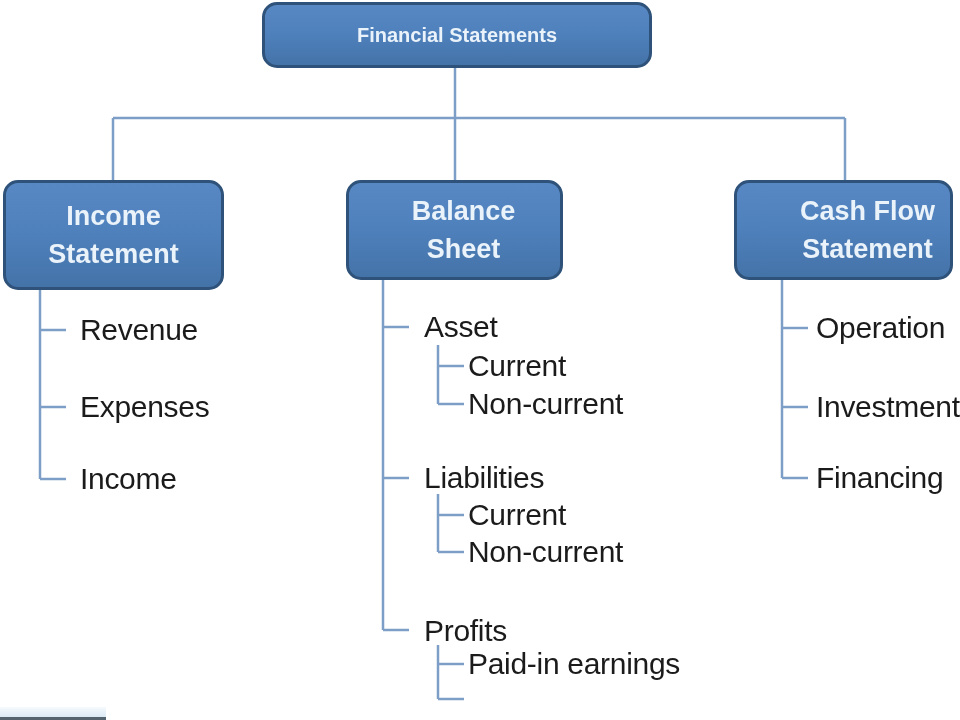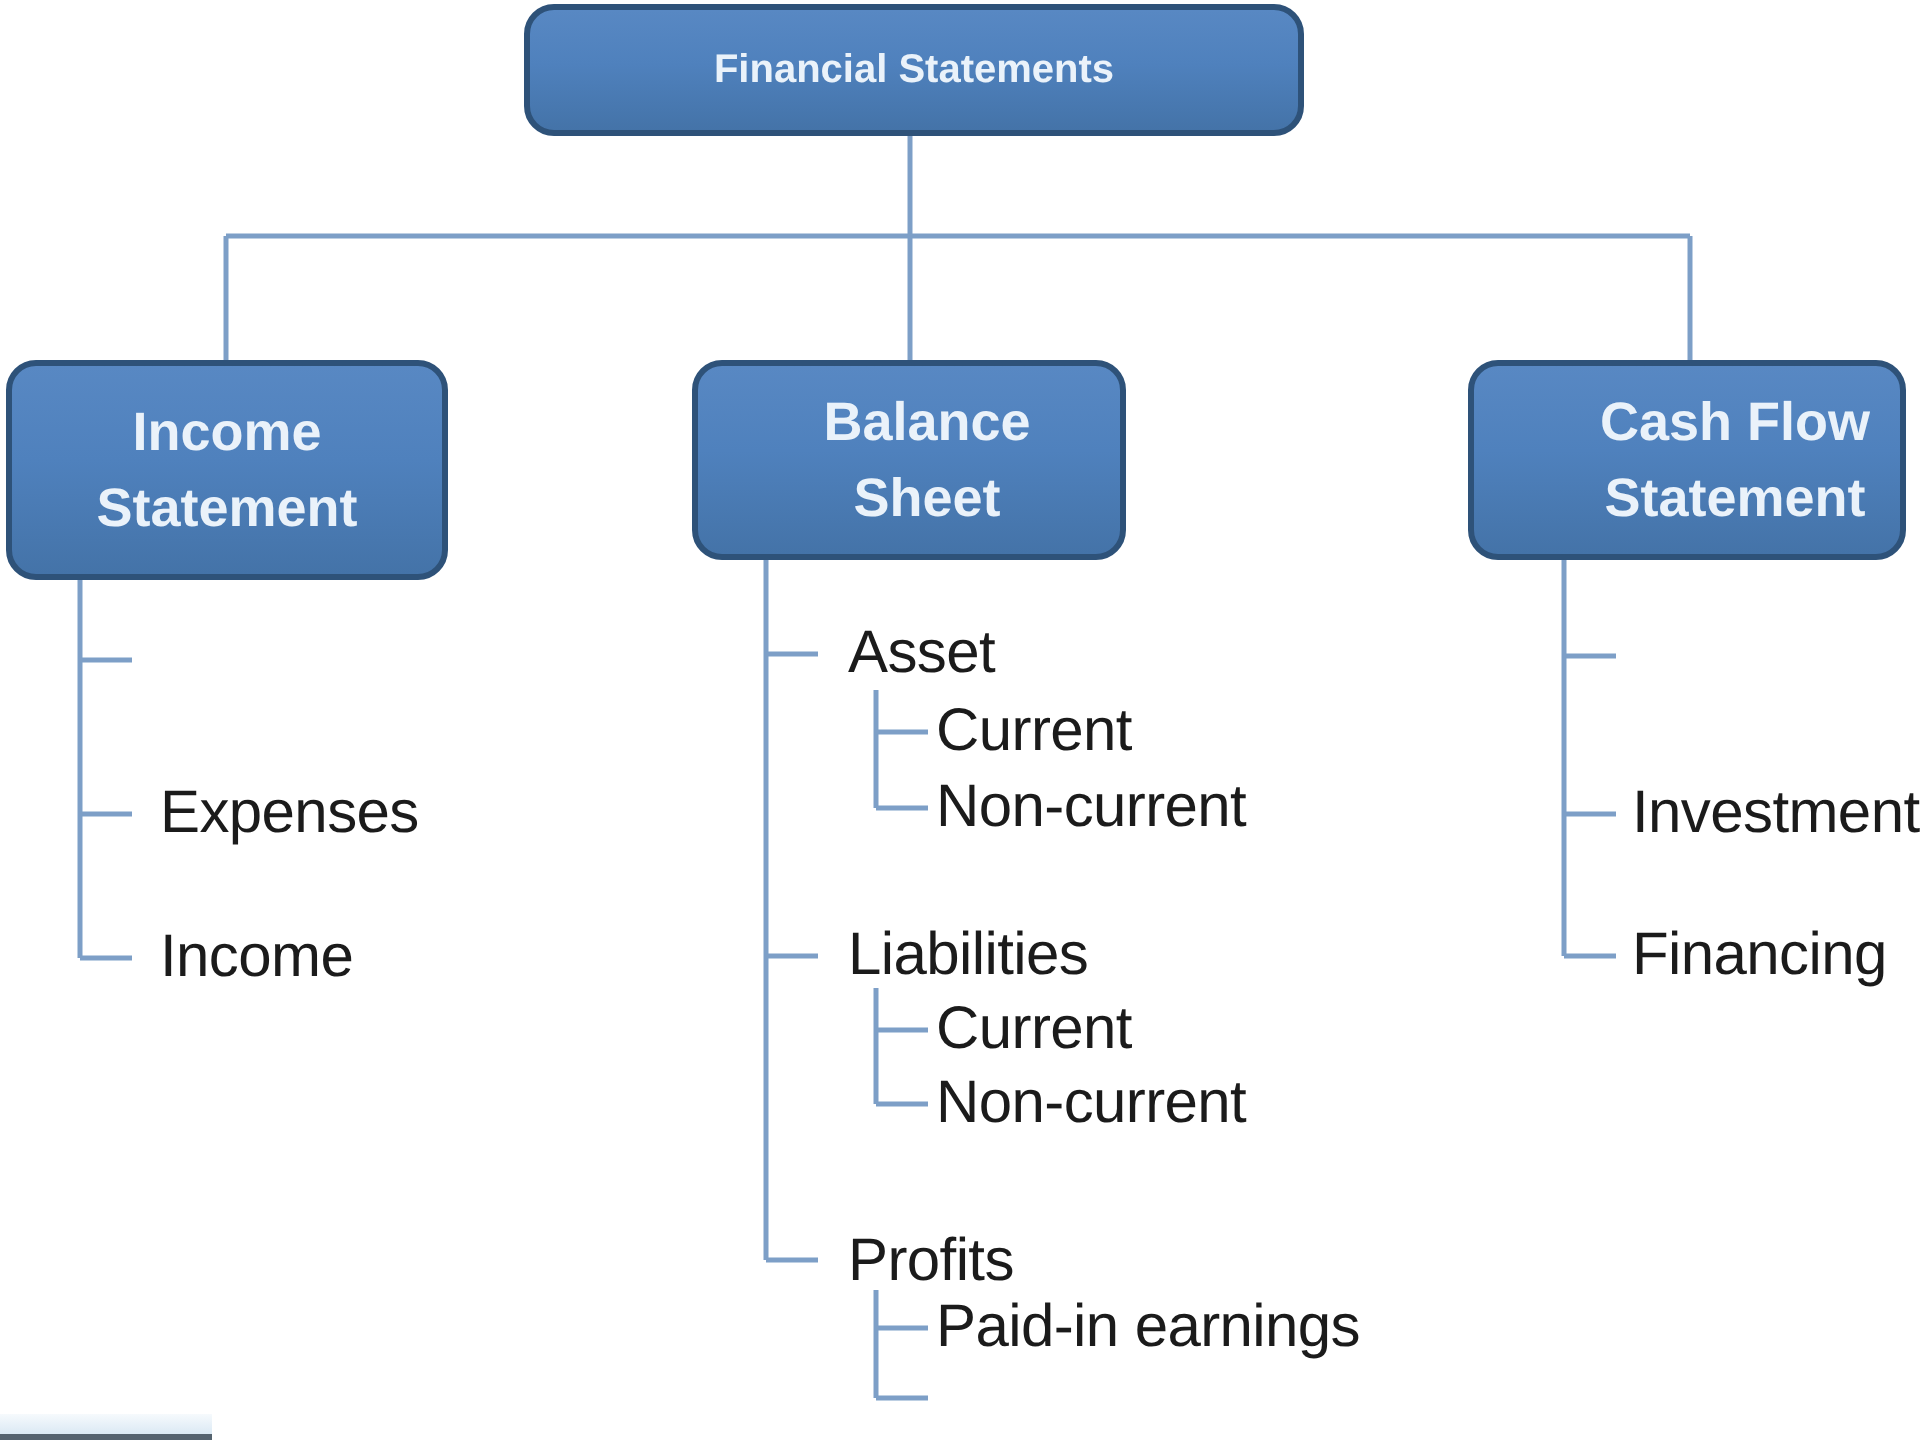--- a/index.html
+++ b/index.html
@@ -108,32 +108,34 @@
   <div class="node child" style="left:346px; top:180px; width:217px; height:100px;padding-left:18px;">
     <span>Balance</span>
     <span>Sheet</span>
   </div>
 
   <div class="node child" style="left:734px; top:180px; width:219px; height:100px;padding-left:48px;">
     <span>Cash Flow</span>
     <span>Statement</span>
   </div>
 
+  <div class="leaf" style="left:80px; top:330px;">Revenue</div>
   <div class="leaf" style="left:80px; top:407px;">Expenses</div>
   <div class="leaf" style="left:80px; top:479px;">Income</div>
 
   <div class="leaf" style="left:424px; top:327px;">Asset</div>
   <div class="leaf" style="left:468px; top:366px;">Current</div>
   <div class="leaf" style="left:468px; top:404px;">Non-current</div>
 
   <div class="leaf" style="left:424px; top:478px;">Liabilities</div>
   <div class="leaf" style="left:468px; top:515px;">Current</div>
   <div class="leaf" style="left:468px; top:552px;">Non-current</div>
 
   <div class="leaf" style="left:424px; top:631px;">Profits</div>
   <div class="leaf" style="left:468px; top:664px;">Paid-in earnings</div>
 
+  <div class="leaf" style="left:816px; top:328px;">Operation</div>
   <div class="leaf" style="left:816px; top:407px;">Investment</div>
   <div class="leaf" style="left:816px; top:478px;">Financing</div>
 
   <div class="artifact"></div>
 
 </div>
 
 </body></html>

